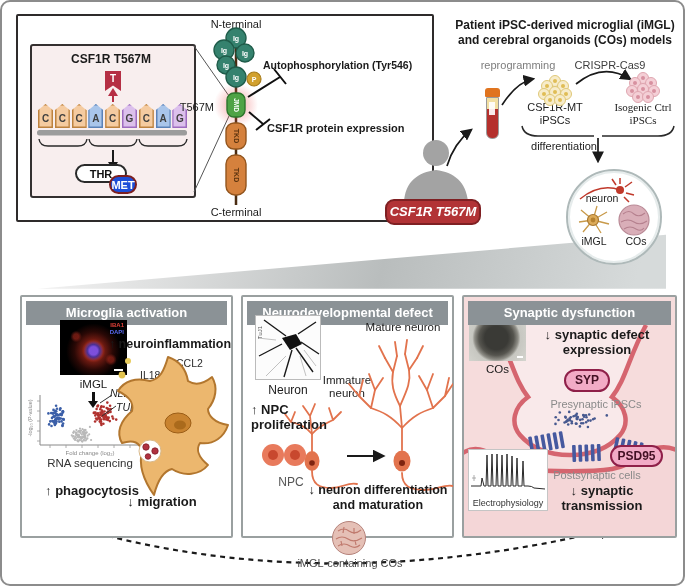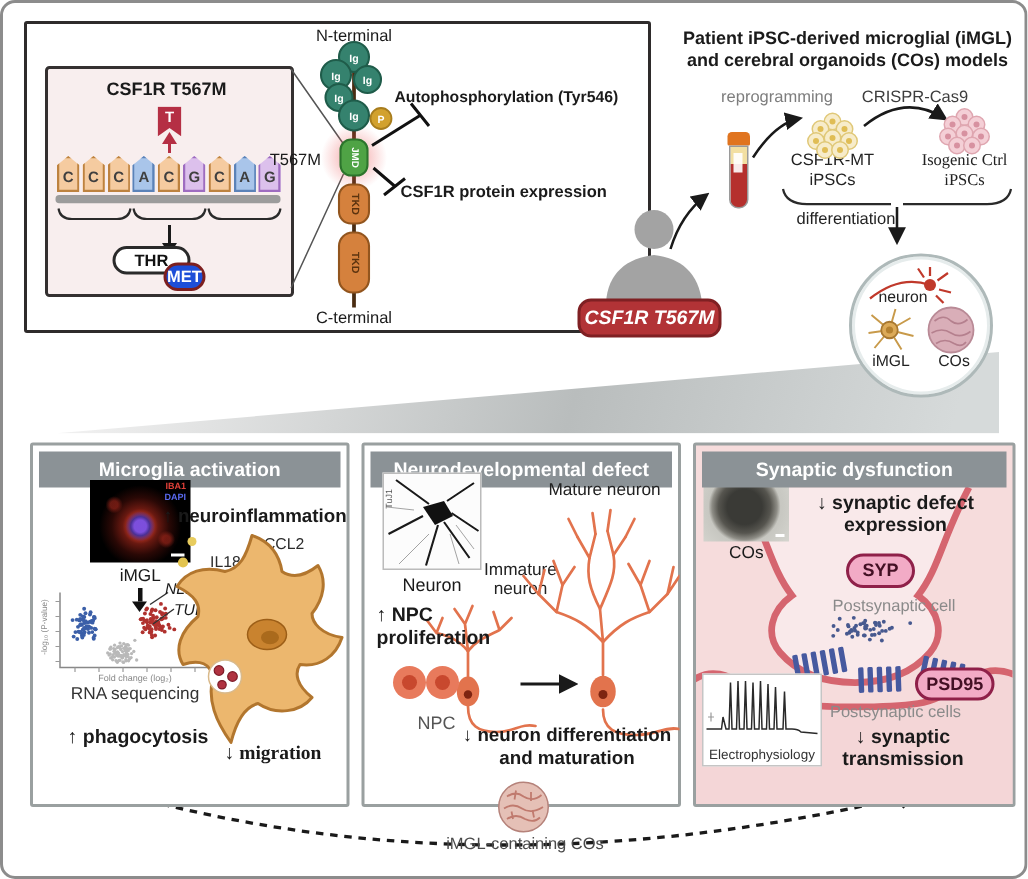--- a/index.html
+++ b/index.html
@@ -494,21 +494,21 @@
         <ellipse cx="64" cy="72" rx="13" ry="10" fill="#c9832f" stroke="#9c5e17" stroke-width="1"></ellipse>
         <ellipse cx="66" cy="74" rx="6" ry="4.5" fill="#aa6a1c"></ellipse>
         <circle cx="36" cy="100" r="11" fill="#fff" stroke="#d9b98a" stroke-width="1"></circle>
         <circle cx="32" cy="96" r="3.2" fill="#b03240" stroke="#7d1c28" stroke-width="0.8"></circle>
         <circle cx="41" cy="100" r="3.2" fill="#b03240" stroke="#7d1c28" stroke-width="0.8"></circle>
         <circle cx="34" cy="105.5" r="2.8" fill="#b03240" stroke="#7d1c28" stroke-width="0.8"></circle>
       </g>
     </svg>
 
     <div class="abs ctr b" style="left:10px;top:186px;width:120px;font-size:13px;">↑ phagocytosis</div>
-    <div class="abs ctr b" style="left:108px;top:197px;width:104px;font-size:13px;z-index:2;font-family:Liberation Serif, serif;">↓ migration</div>
+    <div class="abs ctr b" style="left:88px;top:197px;width:104px;font-size:13px;z-index:2;">↓ migration</div>
   </div>
 
   <div class="panel" style="left:239px;width:213px;">
     <div class="hdr">Neurodevelopmental defect</div>
 
     <div class="abs" style="left:12px;top:18px;width:66px;height:65px;background:#fcfcfc;border:1px solid #bbb;box-sizing:border-box;">
       <svg width="64" height="63" viewBox="0 0 64 63">
         <g stroke="#999" stroke-width="0.6" fill="none">
             <path d="M 10 60 L 30 40 M 50 60 L 44 40 M 2 22 L 20 24 M 60 50 L 48 34"></path>
           </g>
@@ -655,21 +655,21 @@
     <div class="hdr" style="z-index:3;">Synaptic dysfunction</div>
 
     <div class="abs" style="left:5px;top:16px;width:57px;height:48px;z-index:2;
                 background:radial-gradient(circle at 48% 52%, #3a3a36 0%, #3a3a36 30%, #56554f 45%, #8e8d86 56%, #c7c7c1 62%, #d6d6d0 100%);">
       <span class="abs" style="right:3px;bottom:3px;width:6px;height:2px;background:#fff;"></span>
     </div>
     <div class="abs ctr" style="left:5px;top:66px;width:57px;font-size:11.5px;z-index:2;">COs</div>
 
     <div class="abs ctr b" style="left:62px;top:30px;width:142px;font-size:13px;line-height:15px;z-index:2;">↓ synaptic defect expression</div>
     <div class="pill pinkpill" style="left:100px;top:72px;width:46px;height:23px;z-index:2;">SYP</div>
-    <div class="abs ctr" style="left:62px;top:101px;width:140px;font-size:11px;color:#8a8a8a;z-index:2;">Postsynaptic cell</div>
+    <div class="abs ctr" style="left:62px;top:101px;width:140px;font-size:11px;color:#8a8a8a;z-index:2;">Presynaptic iPSCs</div>
     <div class="pill pinkpill" style="left:146px;top:148px;width:53px;height:22px;z-index:2;">PSD95</div>
     <div class="abs ctr" style="left:63px;top:172px;width:140px;font-size:11px;color:#8a8a8a;z-index:2;">Postsynaptic cells</div>
     <div class="abs" style="left:4px;top:152px;width:80px;height:62px;background:#fff;border:1px solid #c5c5c5;box-sizing:border-box;z-index:2;">
       <svg width="78" height="46" viewBox="0 0 78 46">
         <path d="M 3 28 L 7 28 M 5 25 L 5 31" stroke="#999" stroke-width="0.8" fill="none"></path>
         <path d="M 2 36 L 12 36 L 13 28 L 15 36 L 17 36 L 18 5 L 19 36 L 22 36 L 23 4 L 24 36 L 27 36 L 28 4 L 29 36 L 32 36 L 33 5 L 34 36 L 37 36 L 38 4 L 39 36 L 42 36 L 43 6 L 44 36 L 47 36 L 48 8 L 49 36 L 53 36 L 54 11 L 55 36 L 59 36 Q 63 36 65 38 L 76 39" stroke="#2a2a2a" stroke-width="1" fill="none"></path>
       </svg>
       <div class="abs ctr" style="left:0;bottom:2px;width:78px;font-size:9px;color:#333;">Electrophysiology</div>
     </div>
 

